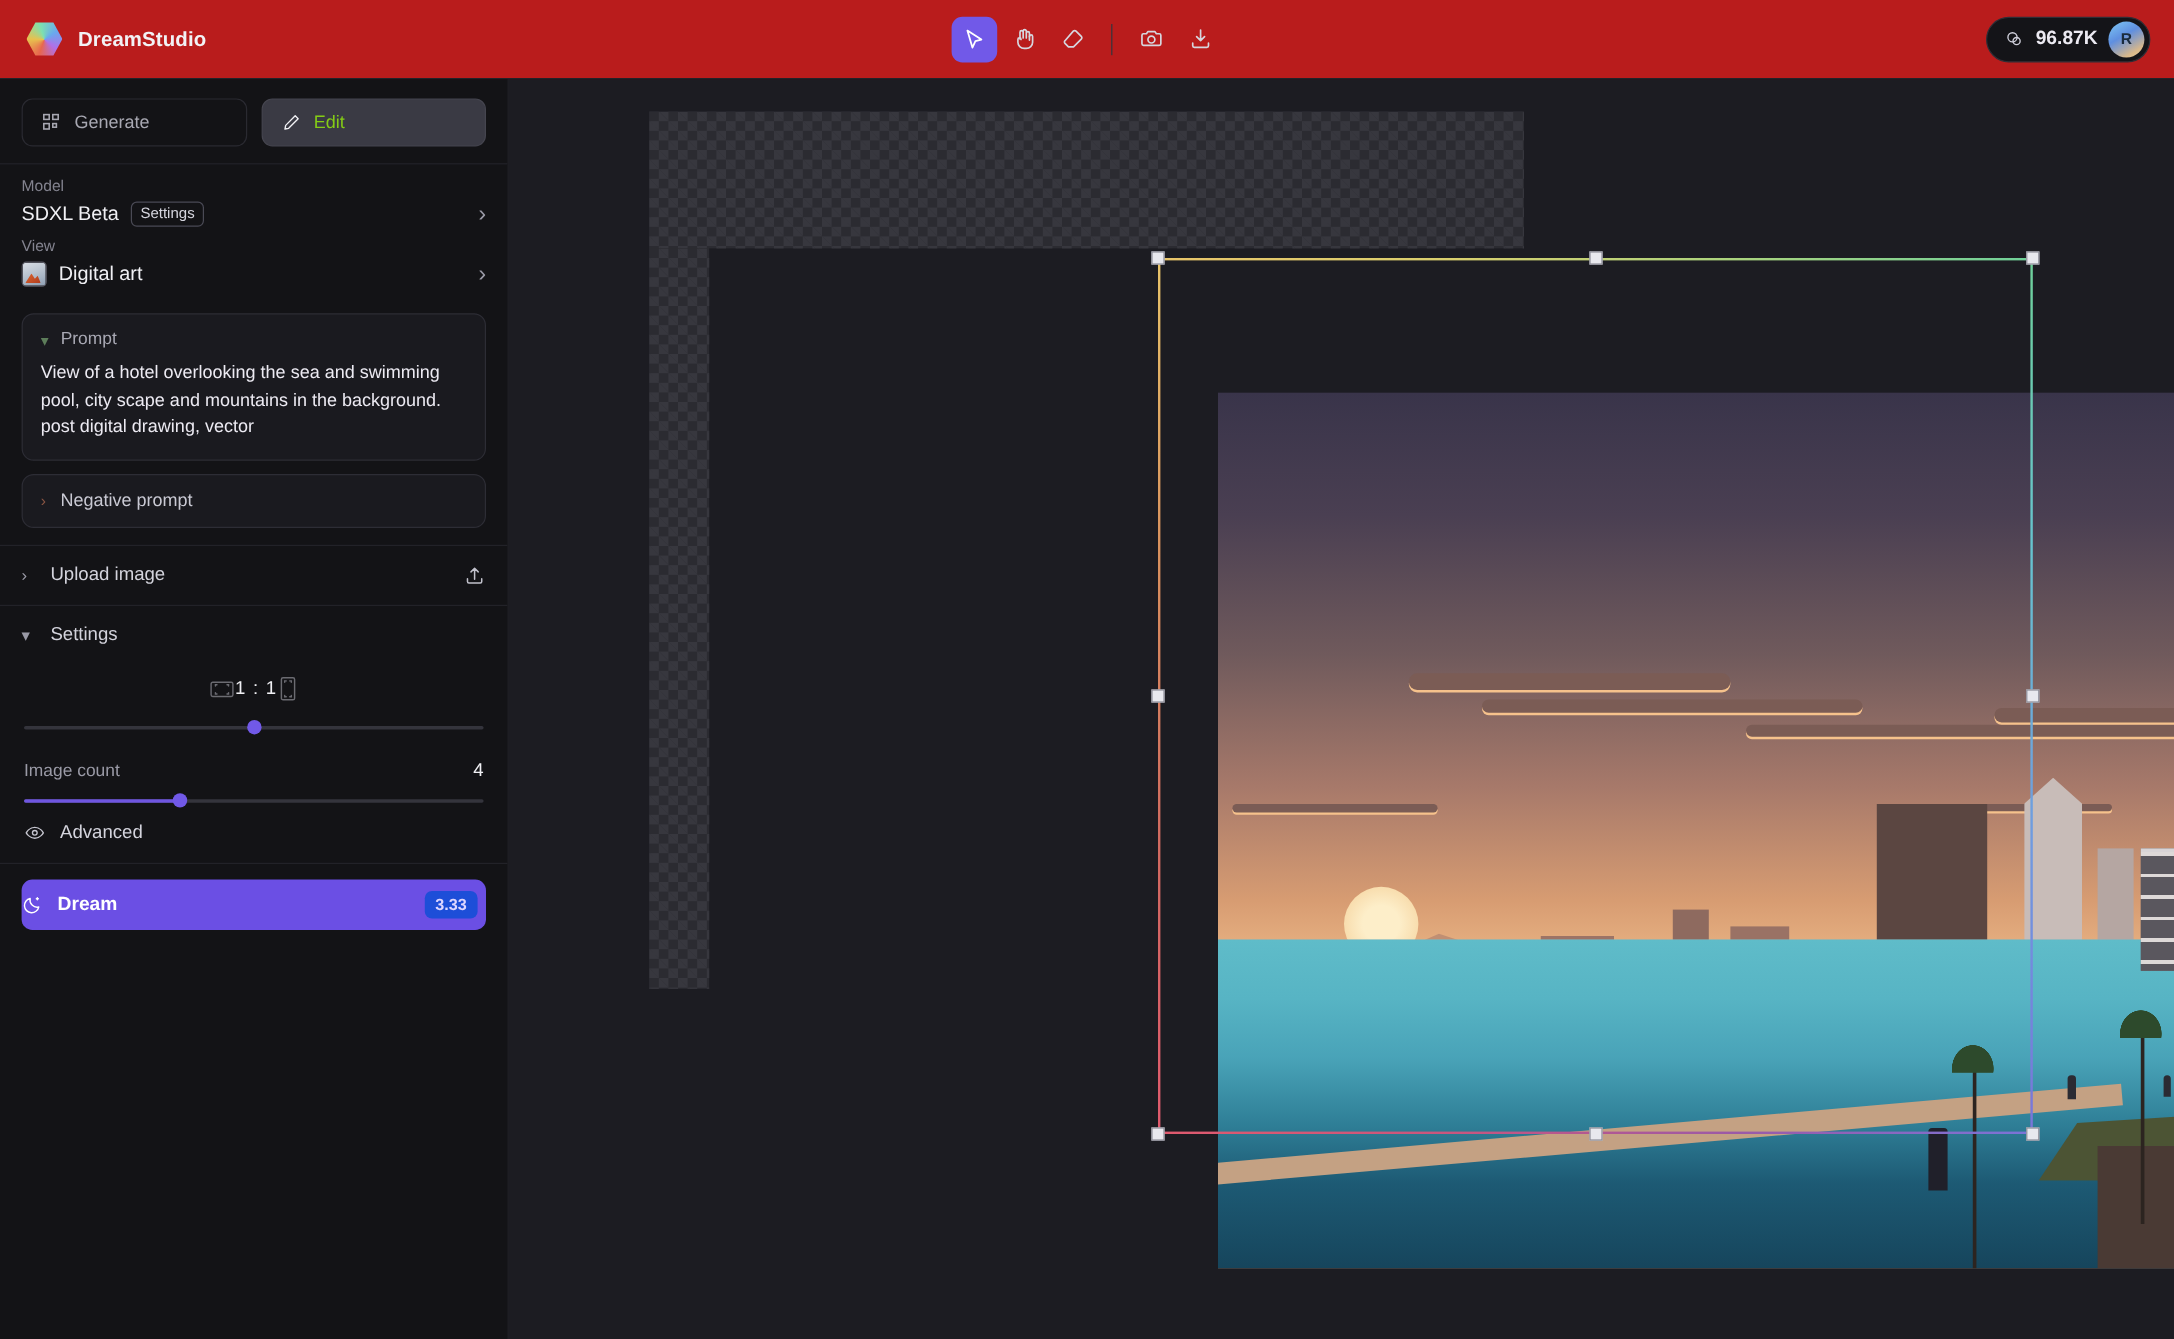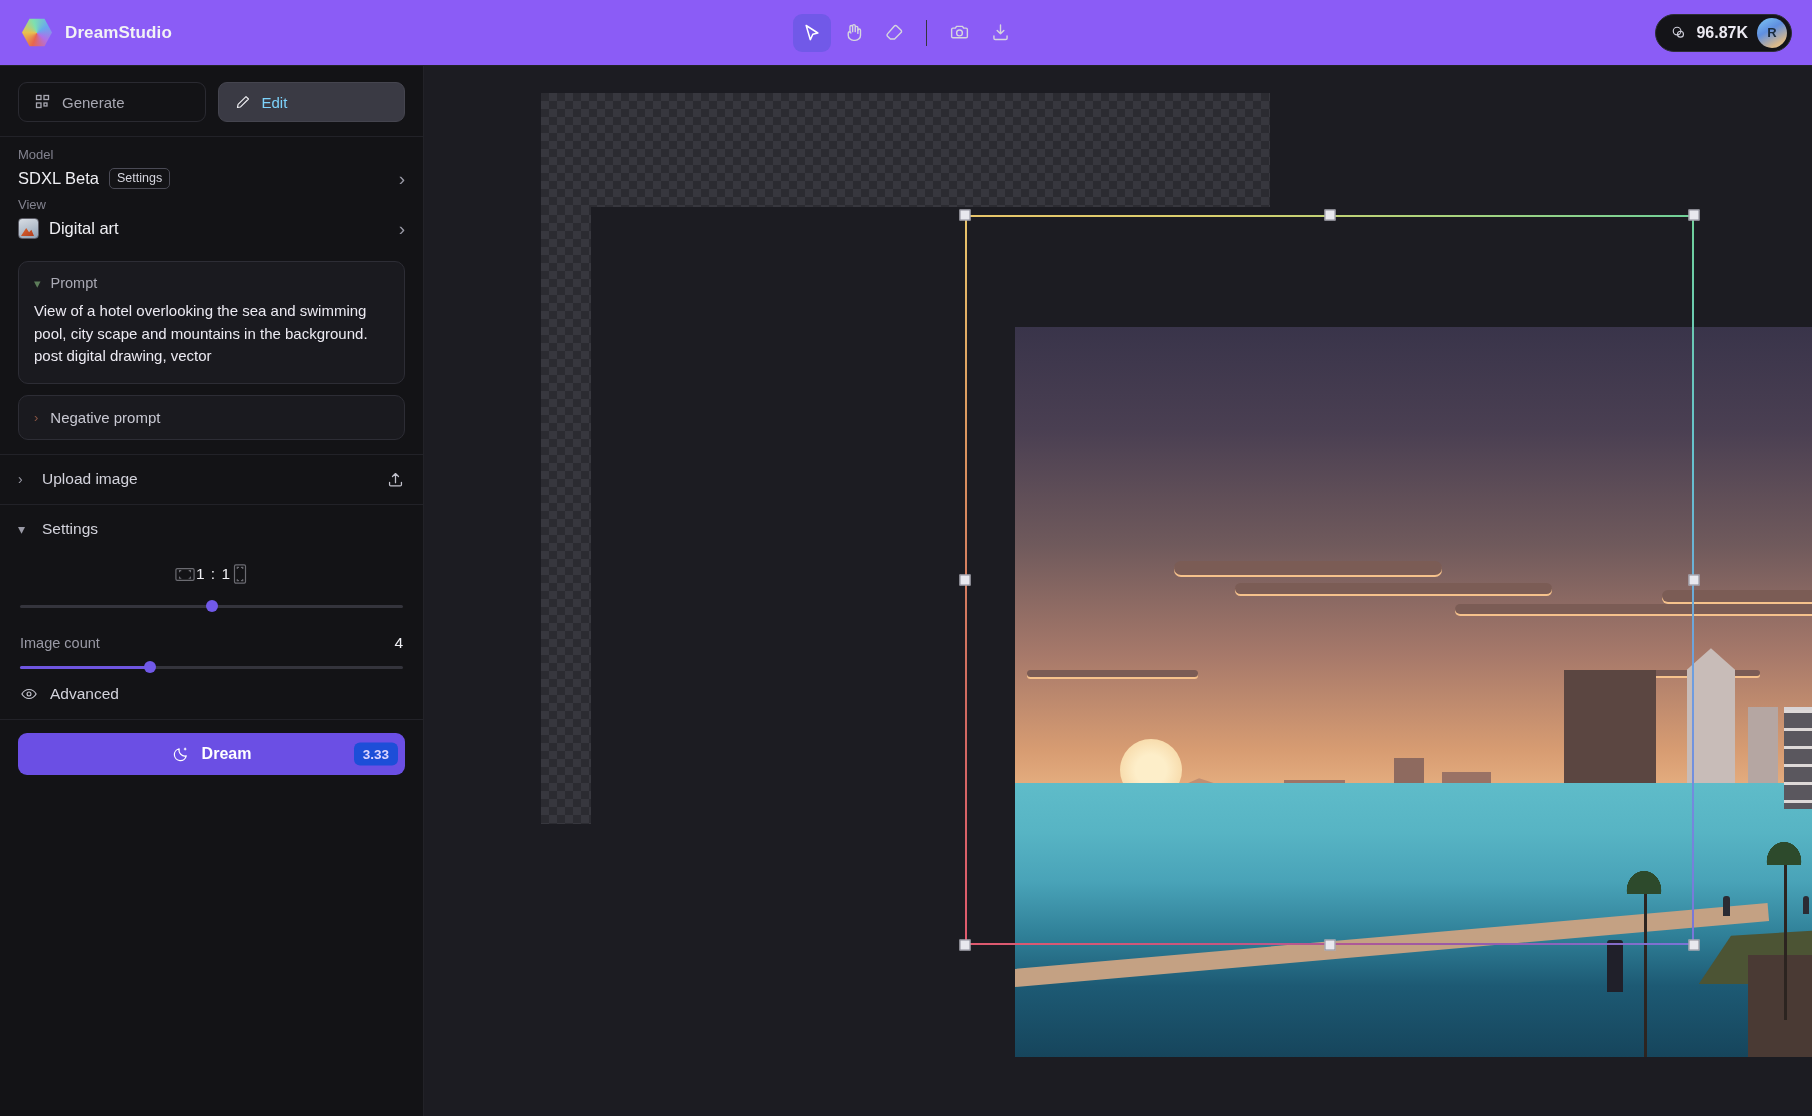--- a/index.html
+++ b/index.html
@@ -14,21 +14,21 @@
     position: relative;
     width: 1812px; height: 1116px;
     background: #0d0d10;
     display: flex; flex-direction: column;
   }
 
   
   .topbar {
     position: relative;
     height: 66px; flex: 0 0 66px;
-    background: #8b5cf6;
+    background: #b91c1c;
     border-bottom: 1px solid #222228;
     display: flex; align-items: center;
   }
   .brand {
     display: flex; align-items: center; gap: 13px;
     padding-left: 22px;
   }
   .brand-logo {
     width: 30px; height: 30px;
     border-radius: 7px;
@@ -87,21 +87,21 @@
     padding: 16px 18px 14px 18px;
   }
   .mode-tab {
     flex: 1; height: 40px; border-radius: 9px;
     display: flex; align-items: center; gap: 11px;
     padding-left: 16px;
     font-size: 15px; color: #a8a8b2; cursor: pointer;
     border: 1px solid #2a2a31; background: transparent;
   }
   .mode-tab.selected {
-    background: #3a3a44; border-color: #45454f; color: #7dd3fc;
+    background: #3a3a44; border-color: #45454f; color: #84cc16;
   }
 
   .sect-divider { height: 1px; background: #222228; }
 
   .field-block { padding: 10px 18px 4px 18px; }
   .field-label {
     color: #83838f; font-size: 13px; margin-bottom: 3px;
   }
   .field-row {
     display: flex; align-items: center; justify-content: space-between;
@@ -199,21 +199,21 @@
     display: flex; align-items: center; gap: 12px;
     padding: 16px 20px; color: #d3d3dc; font-size: 15.5px;
     cursor: pointer;
   }
 
   .dream-wrap { padding: 13px 18px 16px 18px; }
   .dream-btn {
     position: relative;
     width: 100%; height: 42px; border-radius: 9px;
     background: #6b4fe4; border: none; cursor: pointer;
-    display: flex; align-items: center; justify-content: center; gap: 12px;
+    display: flex; align-items: center; gap: 12px;
     color: #ffffff; font-size: 16px; font-weight: bold;
   }
   .dream-cost {
     position: absolute; right: 7px; top: 50%;
     transform: translateY(-50%);
     background: #1d4ed8; border-radius: 6px;
     padding: 4px 9px; font-size: 13.5px; font-weight: bold;
     color: #ded6ff;
   }
 

